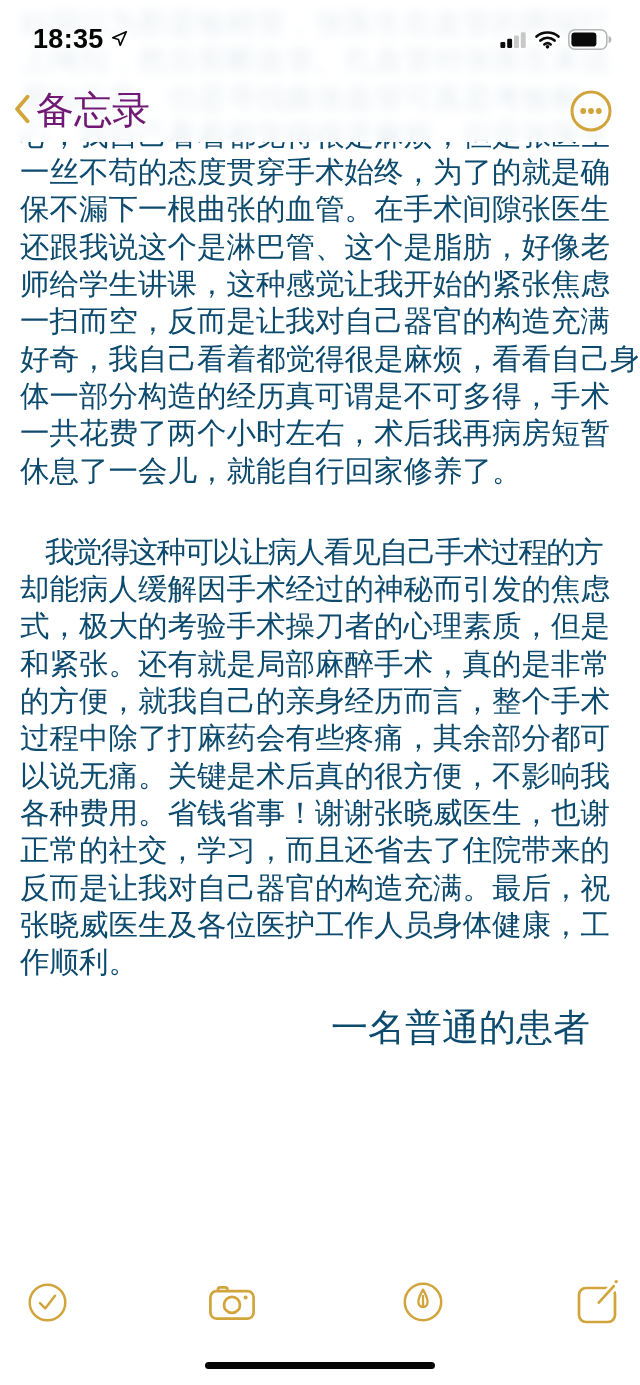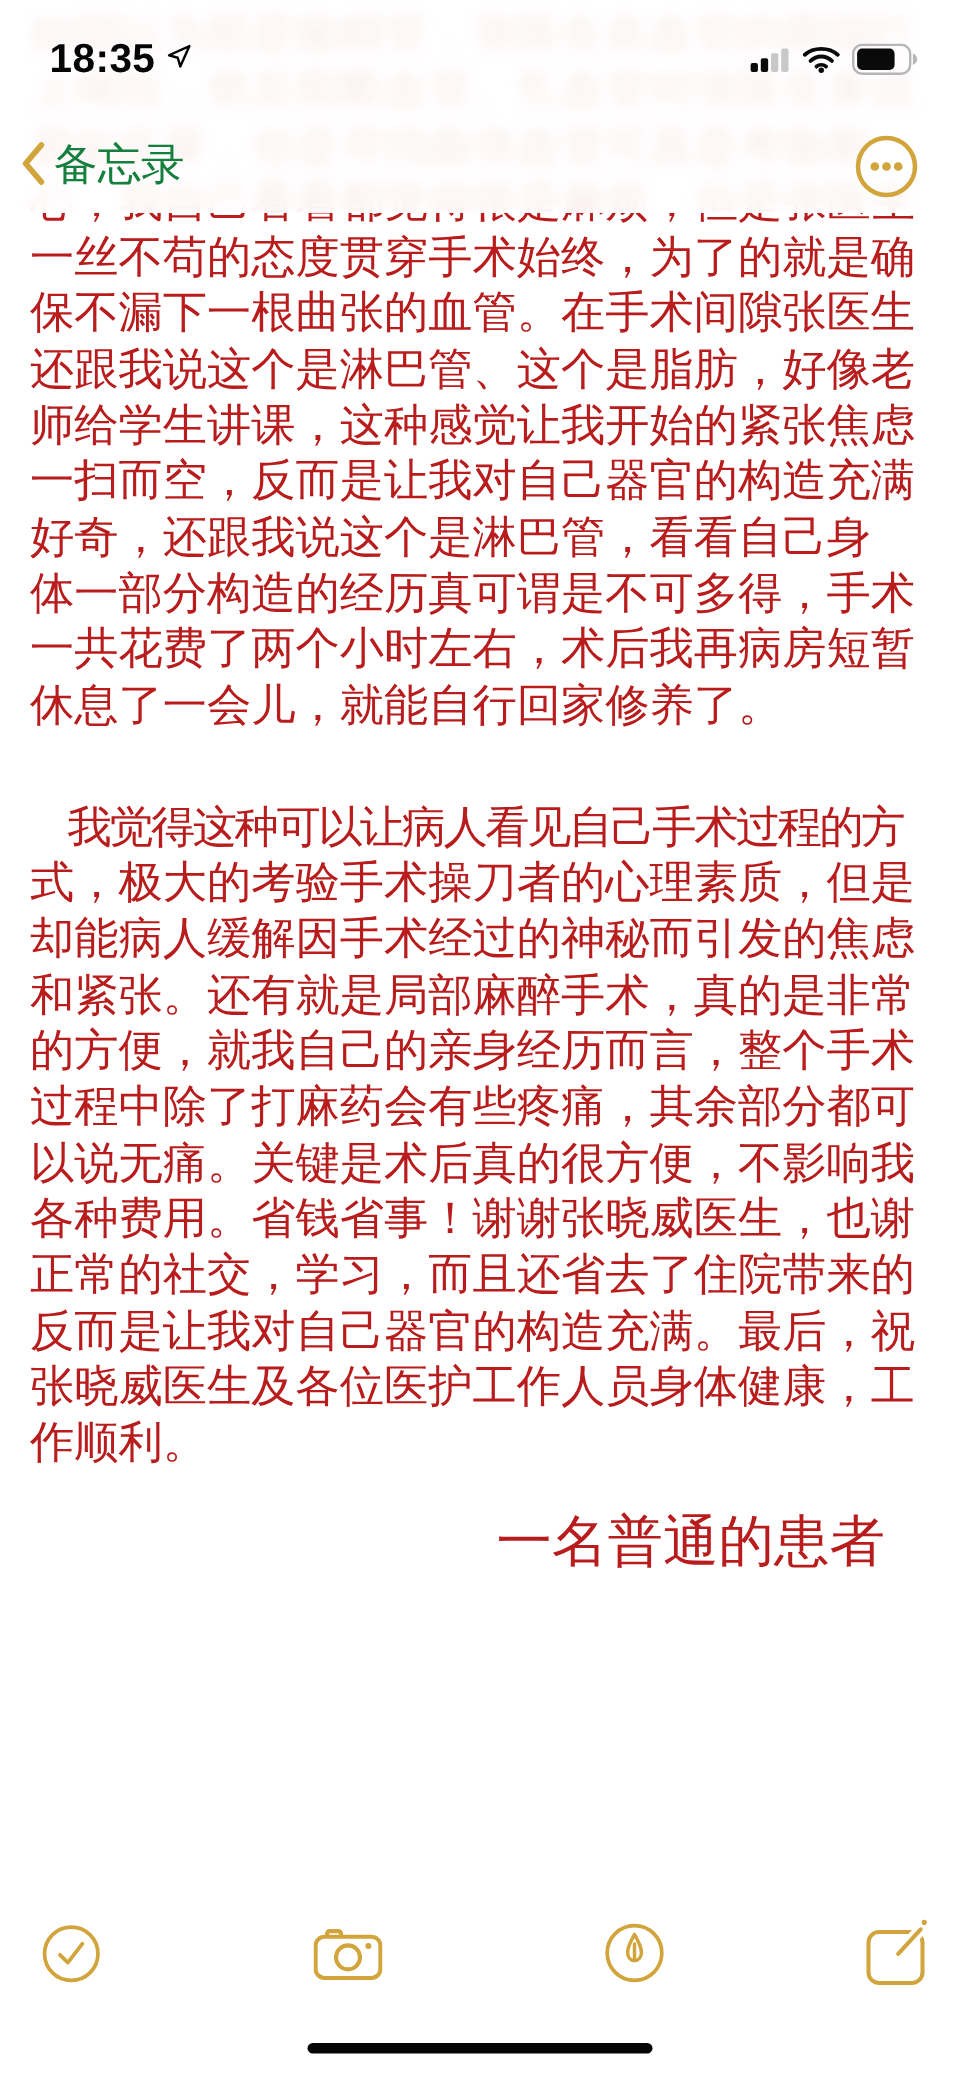--- a/index.html
+++ b/index.html
@@ -6,21 +6,21 @@
   html, body { background: #fff; }
   body { font-family: "Liberation Sans", sans-serif; }
   .screen {
     position: relative; width: 640px; height: 1385px;
     background: #fff; overflow: hidden; margin: 0 auto;
   }
 
   
   .note-content {
     position: absolute; left: 20px; top: 4px; width: 596px;
-    color: #b91c1c;
+    color: #0c4a6e;
   }
   .note-line {
     font-size: 29.5px; line-height: 37.3px; height: 37.3px;
     white-space: nowrap; letter-spacing: 0;
   }
   .note-line.indent { padding-left: 25px; letter-spacing: -1.65px; margin-top: 44px; }
   .note-signature {
     margin-top: 29px; font-size: 37px; line-height: 37.3px;
     text-align: right; padding-right: 26px; white-space: nowrap;
   }
@@ -44,21 +44,21 @@
   }
   .loc-icon { margin-top: 2px; }
   .status-right {
     position: absolute; right: 28px; top: 3px; display: flex; align-items: center; gap: 8px;
   }
   .nav-bar { position: absolute; left: 0; top: 88px; width: 640px; height: 50px; }
   .back-btn {
     position: absolute; left: 14px; top: 2px; display: flex; align-items: center; gap: 6px;
     background: none; border: none; cursor: pointer;
   }
-  .back-label { font-size: 29px; line-height: 40px; color: #15803d; }
+  .back-label { font-size: 38px; line-height: 40px; color: #701a75; }
   .more-btn {
     position: absolute; right: 28px; top: 2px; width: 42px; height: 42px;
     background: none; border: none; padding: 0; cursor: pointer;
   }
 
   
   .toolbar {
     position: absolute; left: 0; top: 1270px; width: 640px; height: 80px;
     background: #fff; z-index: 5;
   }
@@ -83,27 +83,27 @@
 
     <div class="note-line">始我以为那是输精管，张医生在血管的两端打</div>
         <div class="note-line">上绳扣，然后剪断血管。扎血管对张医生来说</div>
         <div class="note-line">易如反掌，但是寻找曲张血管可真是考验耐</div>
         <div class="note-line">心，我自己看着都觉得很是麻烦，但是张医生</div>
         <div class="note-line">一丝不苟的态度贯穿手术始终，为了的就是确</div>
         <div class="note-line">保不漏下一根曲张的血管。在手术间隙张医生</div>
         <div class="note-line">还跟我说这个是淋巴管、这个是脂肪，好像老</div>
         <div class="note-line">师给学生讲课，这种感觉让我开始的紧张焦虑</div>
         <div class="note-line">一扫而空，反而是让我对自己器官的构造充满</div>
-        <div class="note-line">好奇，还跟我说这个是淋巴管，看看自己身</div>
+        <div class="note-line">好奇，我自己看着都觉得很是麻烦，看看自己身</div>
         <div class="note-line">体一部分构造的经历真可谓是不可多得，手术</div>
         <div class="note-line">一共花费了两个小时左右，术后我再病房短暂</div>
         <div class="note-line">休息了一会儿，就能自行回家修养了。</div>
         <div class="note-line indent">我觉得这种可以让病人看见自己手术过程的方</div>
+        <div class="note-line">却能病人缓解因手术经过的神秘而引发的焦虑</div>
         <div class="note-line">式，极大的考验手术操刀者的心理素质，但是</div>
-        <div class="note-line">却能病人缓解因手术经过的神秘而引发的焦虑</div>
         <div class="note-line">和紧张。还有就是局部麻醉手术，真的是非常</div>
         <div class="note-line">的方便，就我自己的亲身经历而言，整个手术</div>
         <div class="note-line">过程中除了打麻药会有些疼痛，其余部分都可</div>
         <div class="note-line">以说无痛。关键是术后真的很方便，不影响我</div>
         <div class="note-line">各种费用。省钱省事！谢谢张晓威医生，也谢</div>
         <div class="note-line">正常的社交，学习，而且还省去了住院带来的</div>
         <div class="note-line">反而是让我对自己器官的构造充满。最后，祝</div>
         <div class="note-line">张晓威医生及各位医护工作人员身体健康，工</div>
         <div class="note-line">作顺利。</div>
       </div>

